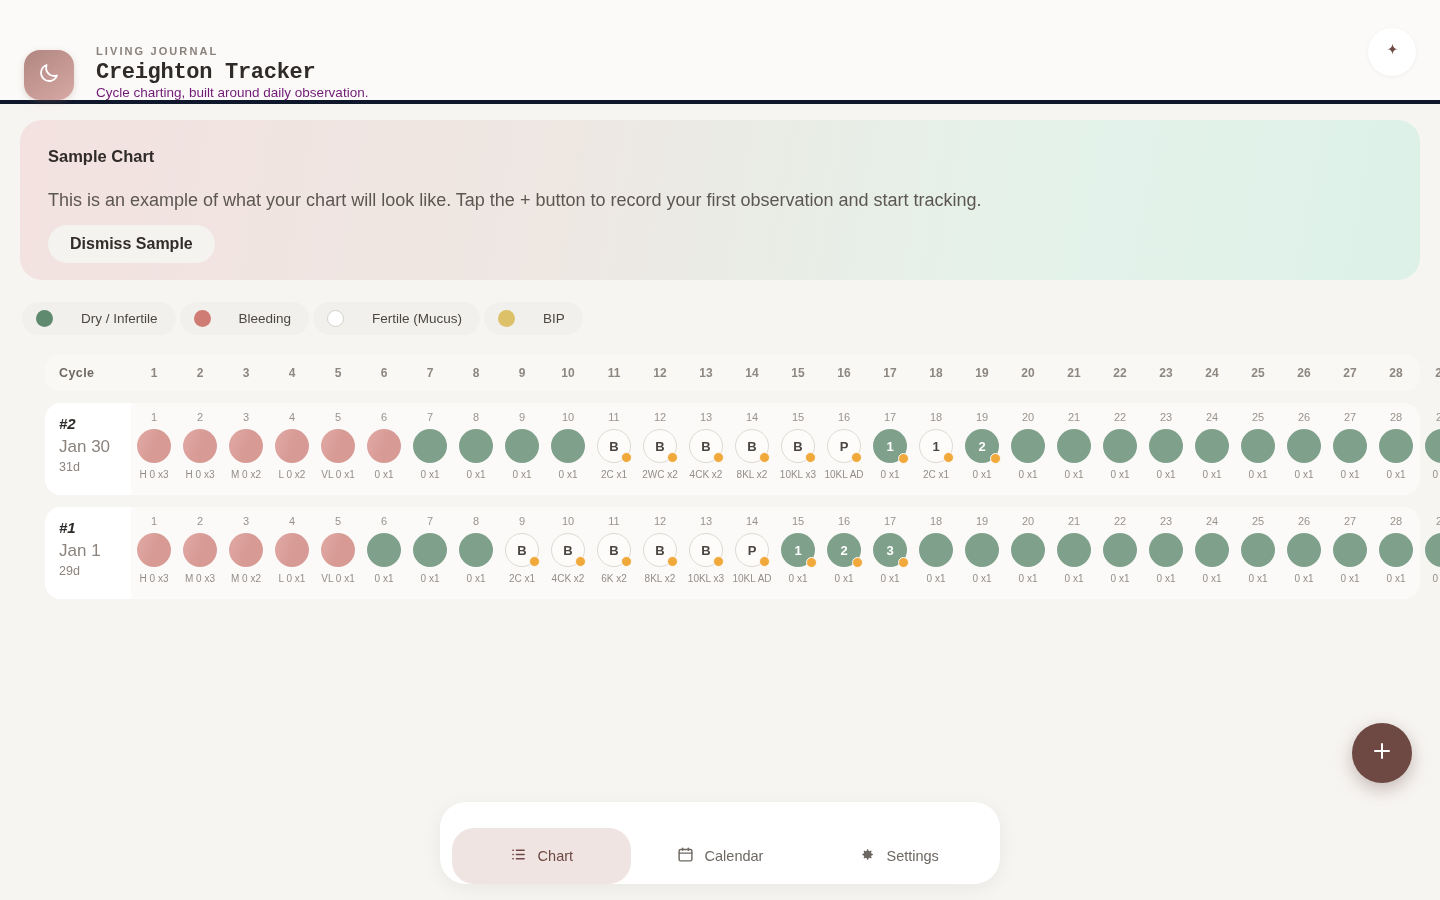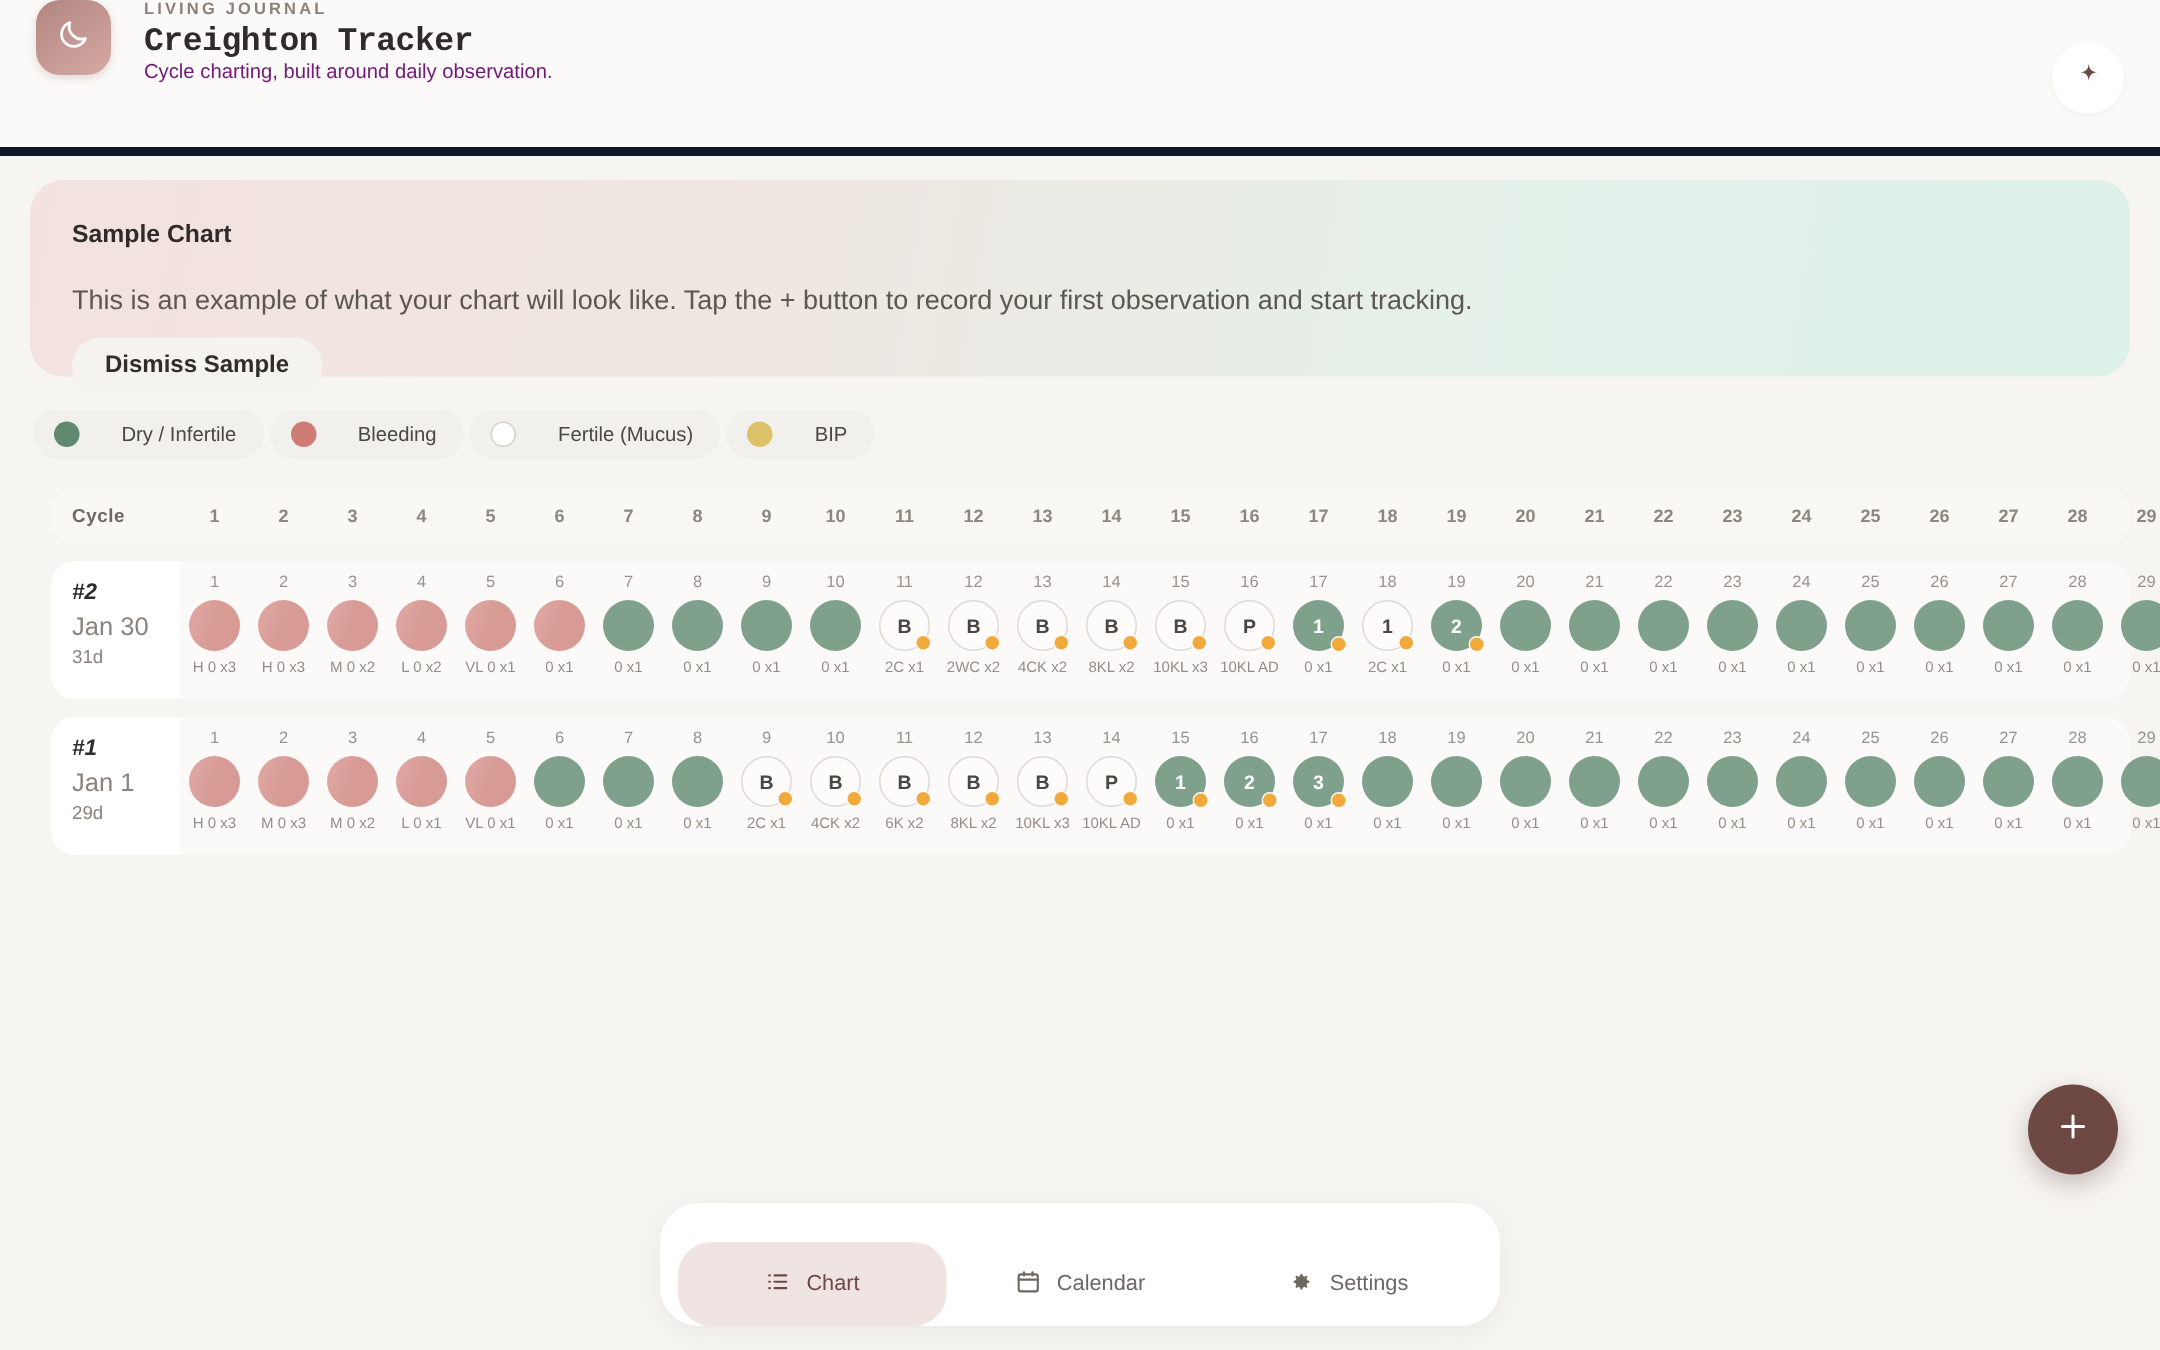--- a/index.html
+++ b/index.html
@@ -9,23 +9,23 @@
     font-family: "Liberation Sans", sans-serif;
     overflow: hidden;
   }
 
   
   .app-header {
     position: relative;
     height: 104px;
     background: #fbfaf8;
     display: flex;
-    align-items: flex-start;
+    align-items: flex-end;
     padding: 0 24px;
-    border-bottom: 6px solid #0f172a;
+    border-bottom: 4px solid #0f172a;
   }
   .brand-badge {
     width: 50px; height: 50px;
     border-radius: 16px;
     background: linear-gradient(145deg, #b08580 0%, #d8a9a4 100%);
     display: flex; align-items: center; justify-content: center;
     flex: 0 0 auto;
     box-shadow: 0 2px 6px rgba(150,110,105,.25);
   }
   .brand-text { margin-left: 22px; }
@@ -45,21 +45,21 @@
     width: 48px; height: 48px; border-radius: 50%;
     background: #ffffff;
     display: flex; align-items: center; justify-content: center;
     box-shadow: 0 1px 4px rgba(0,0,0,.05);
     cursor: pointer;
   }
 
   
   .sample-banner {
     margin: 16px 20px 0 20px;
-    height: 131px;
+    height: 160px;
     border-radius: 22px;
     background: linear-gradient(100deg, #f3e2e0 0%, #eee7e2 38%, #e4f2ea 72%, #ddf1e8 100%);
     padding: 27px 28px;
   }
   .sample-title { font-size: 16.5px; font-weight: 700; color: #2f2b28; }
   .sample-desc { font-size: 18px; color: #5d5751; margin-top: 24px; }
   .dismiss-btn {
     margin-top: 14px;
     display: inline-block;
     background: #f4f3ef;
@@ -82,21 +82,21 @@
   }
   .legend-dot { width: 17px; height: 17px; border-radius: 50%; flex: 0 0 auto; }
   .legend-dot.ring { border: 1px solid #d4d0c9; }
   .legend-label { font-size: 13.5px; color: #4c4743; white-space: nowrap; }
 
   
   .chart-card {
     margin: 20px 0 0 0;
     width: 1440px;
     background: transparent;
-    padding-left: 34px;
+    padding-left: 45px;
     overflow: hidden;
   }
   .chart-scroll { position: relative; }
 
   .col-head {
     position: sticky; left: 0;
     width: 86px; flex: 0 0 86px;
   }
   .day-col { width: 46px; flex: 0 0 46px; text-align: center; }
 

